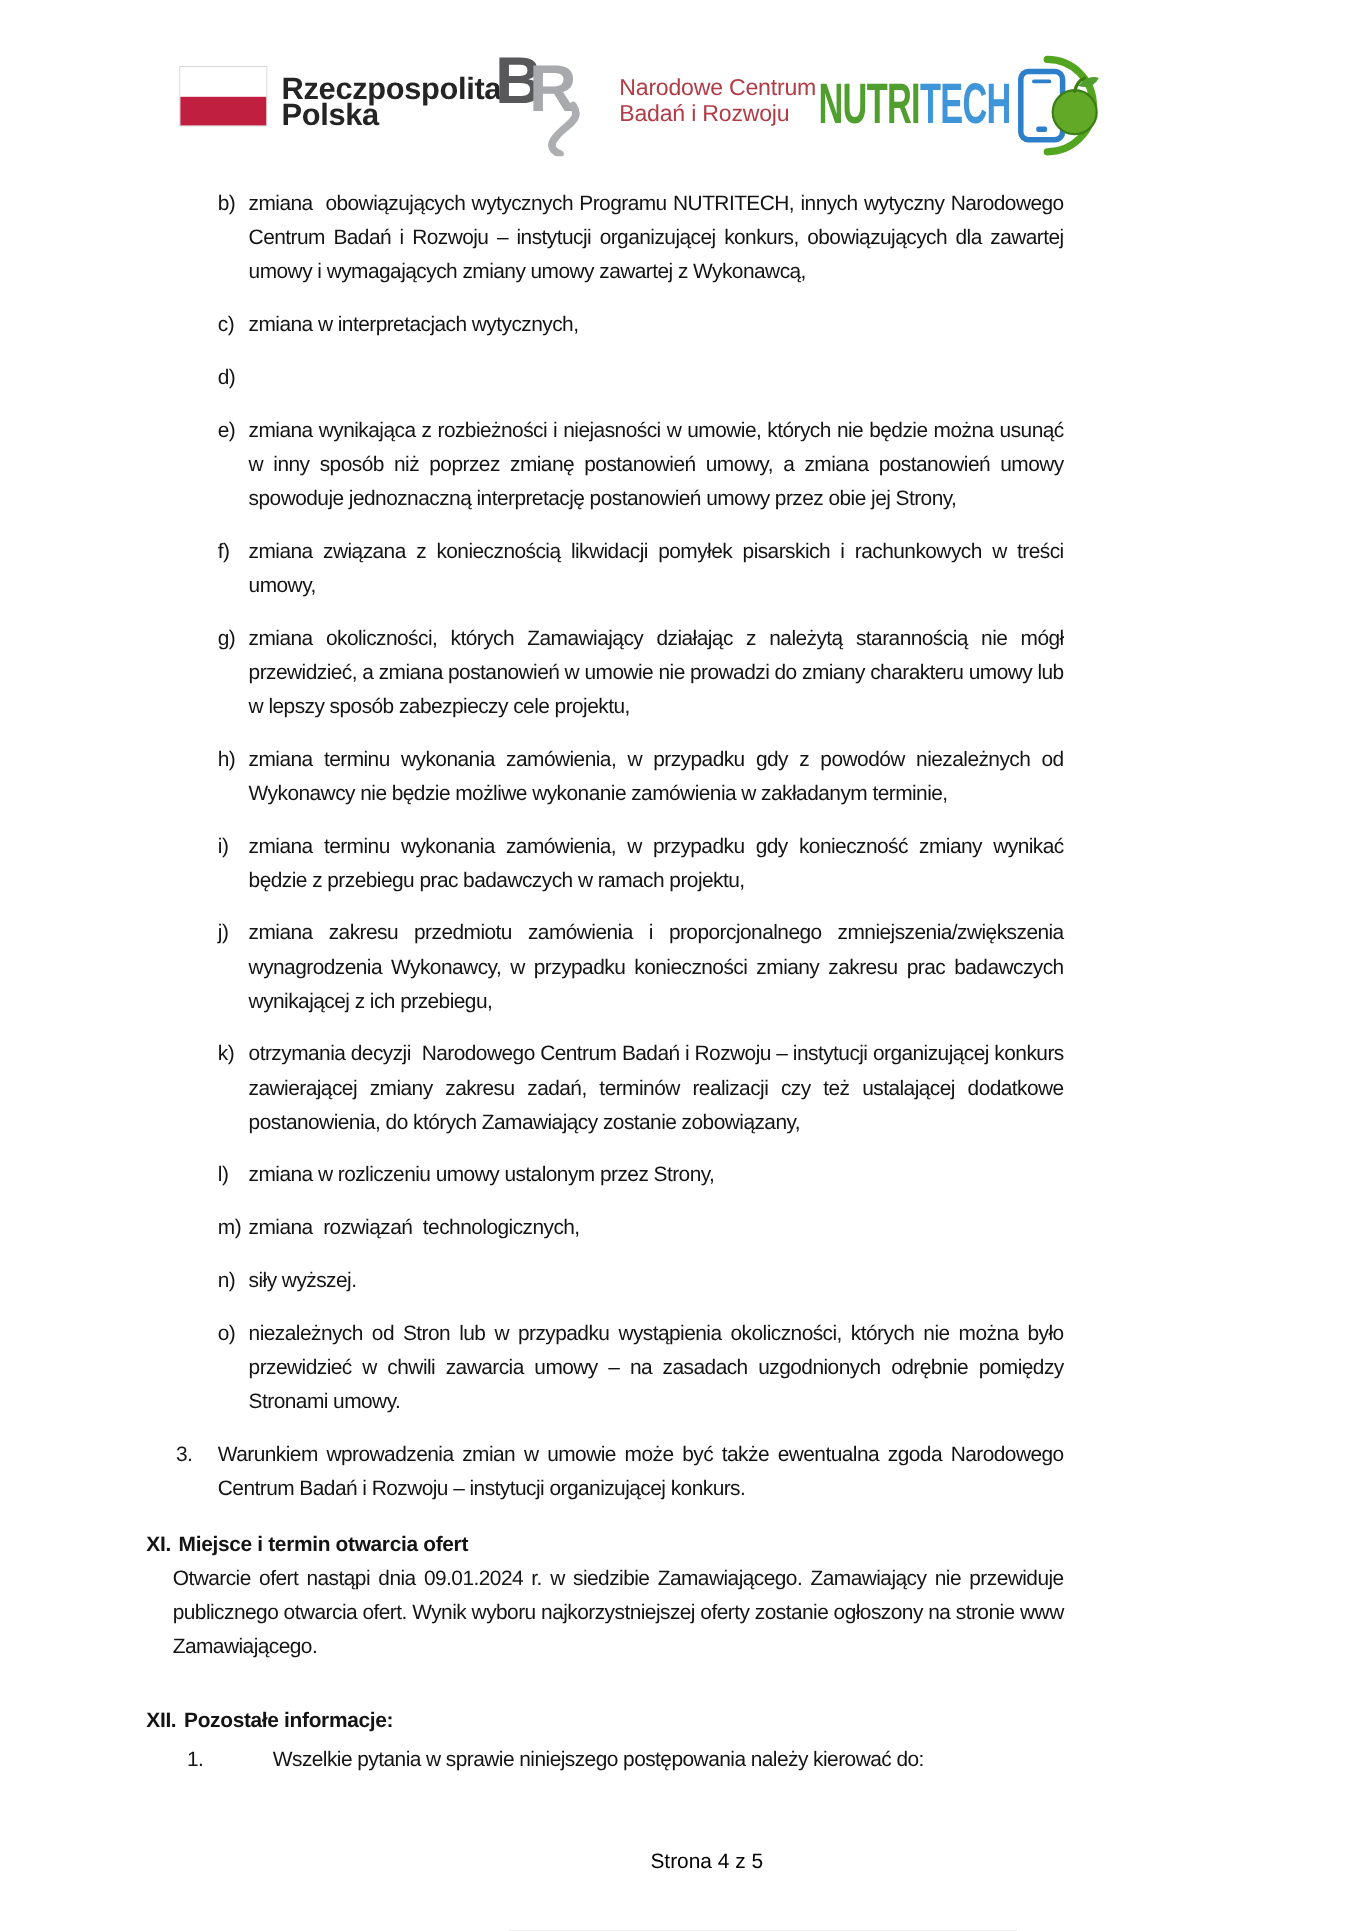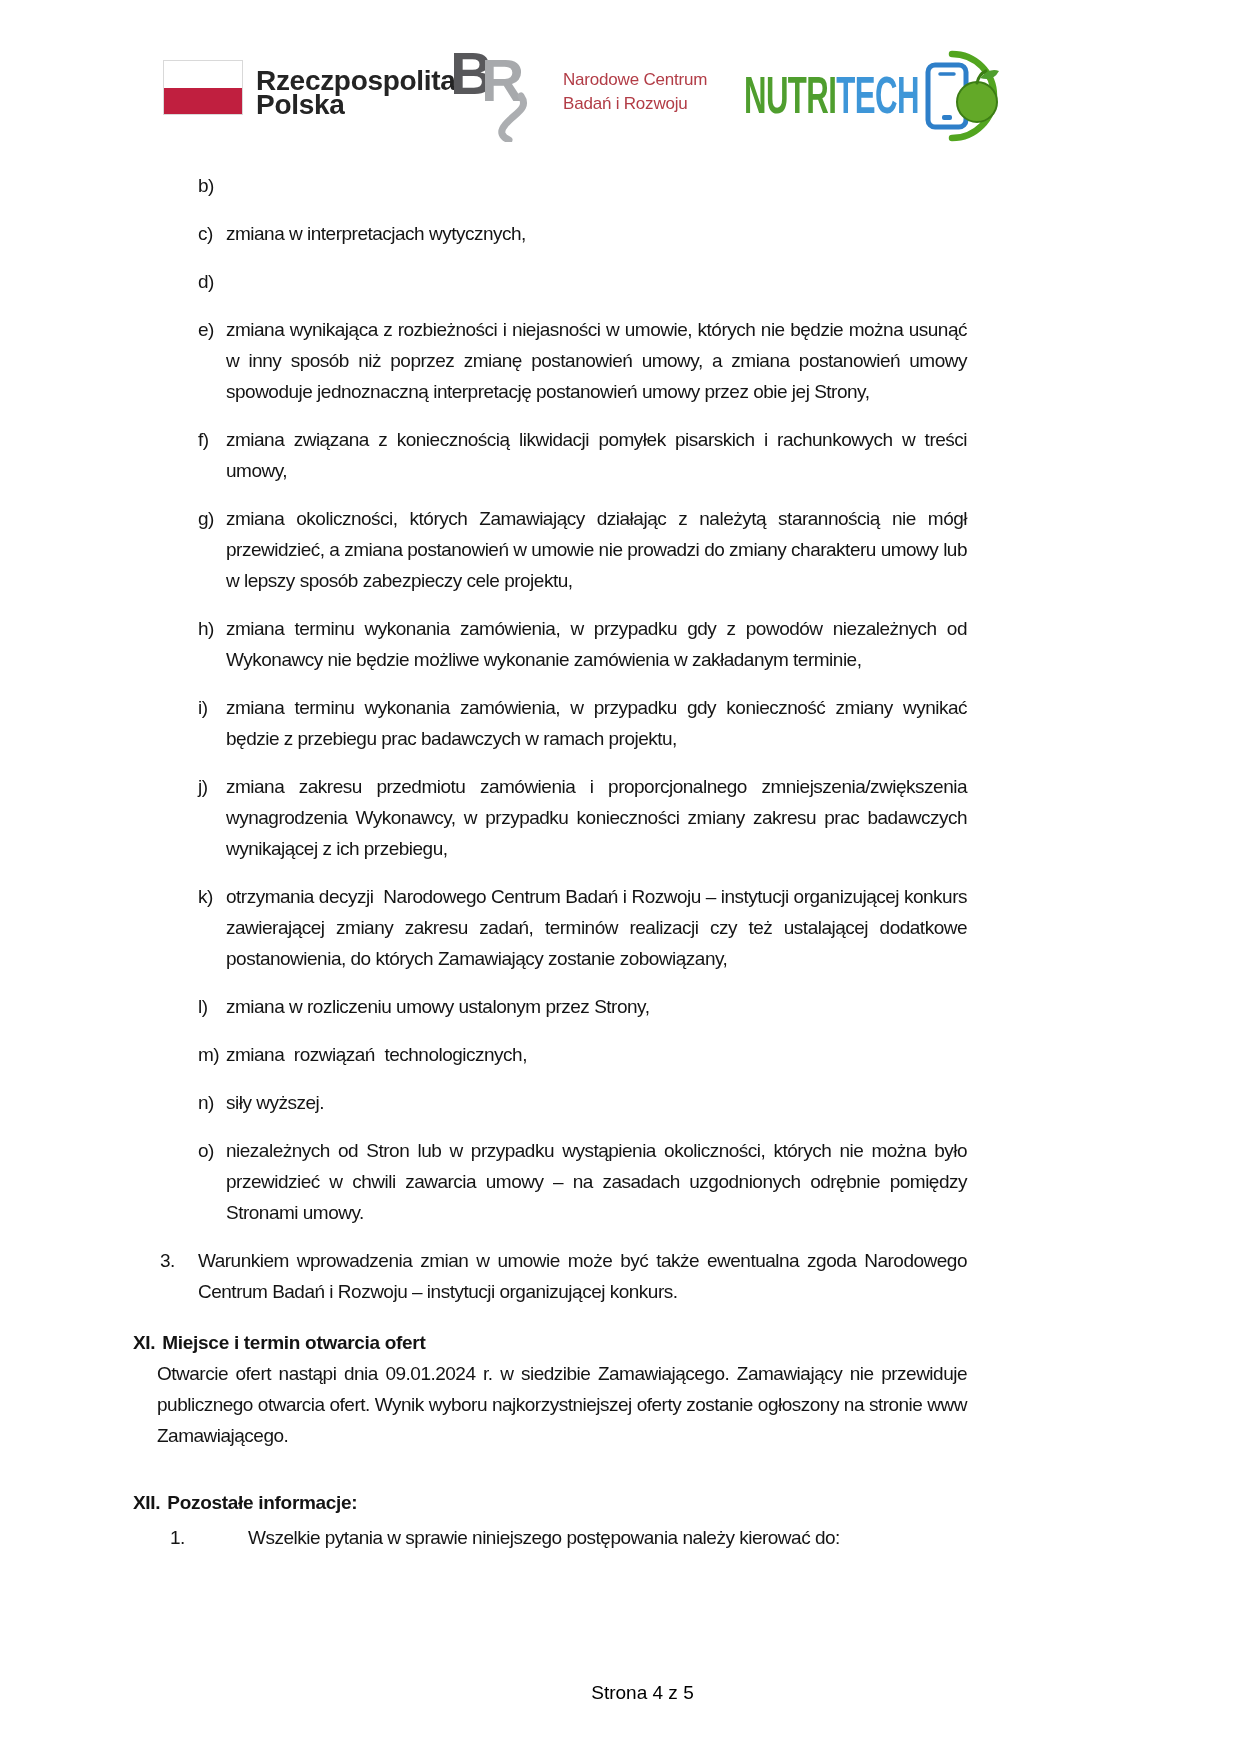--- a/index.html
+++ b/index.html
@@ -17,21 +17,21 @@
 
   
   .logo-pl { position: absolute; left: 163px; top: 60px; display: flex; align-items: flex-start; }
   .flag { width: 80px; height: 55px; border: 1px solid #d9d9d9; }
   .flag-white { height: 50%; background: #ffffff; border-bottom: none; }
   .flag-red { height: 50%; background: #c01f3f; }
   .pl-text { margin-left: 13px; margin-top: 9px; font-weight: bold; font-size: 28px; line-height: 24px; color: #242424; letter-spacing: -0.3px; }
 
   .logo-ncbr { position: absolute; left: 450px; top: 46px; }
   .ncbr-mono-svg { display: block; }
-  .ncbr-text { position: absolute; left: 113px; top: 22px; width: 180px; color: #b23c46; font-size: 17px; line-height: 24px; letter-spacing: -0.2px; white-space: nowrap; }
+  .ncbr-text { position: absolute; left: 113px; top: 22px; width: 180px; color: #b23c46; font-size: 21px; line-height: 24px; letter-spacing: -0.2px; white-space: nowrap; }
 
   .logo-nutritech { position: absolute; left: 744px; top: 56px; height: 80px; }
   .nutri-words { position: absolute; left: 0; top: 9px; font-size: 52px; font-weight: bold; letter-spacing: -1px; transform: scaleX(0.60); transform-origin: left top; white-space: nowrap; }
   .nutri-green { color: #4f9e2e; }
   .tech-blue { color: #3e96d8; }
   .nutri-icon { position: absolute; left: 176px; top: -6px; }
 
   
   .content {
     position: absolute;
@@ -104,20 +104,21 @@
         <path d="M 57 33 Q 59 24 66 21" fill="none" stroke="#3c7d15" stroke-width="3" stroke-linecap="round"></path>
         <path d="M 60 28 Q 70 17 79 21 Q 73 32 60 28 Z" fill="#4f9e2e"></path>
       </svg>
     </div>
   </div>
 
   <div class="content">
 
     <div class="li">
       <span class="li-label">b)</span>
+      <div class="li-text">zmiana  obowiązujących wytycznych Programu NUTRITECH, innych wytyczny Narodowego Centrum Badań i Rozwoju – instytucji organizującej konkurs, obowiązujących dla zawartej umowy i wymagających zmiany umowy zawartej z Wykonawcą,</div>
     </div>
     <div class="li">
       <span class="li-label">c)</span>
       <div class="li-text">zmiana w interpretacjach wytycznych,</div>
     </div>
     <div class="li">
       <span class="li-label">d)</span>
     </div>
     <div class="li">
       <span class="li-label">e)</span>

